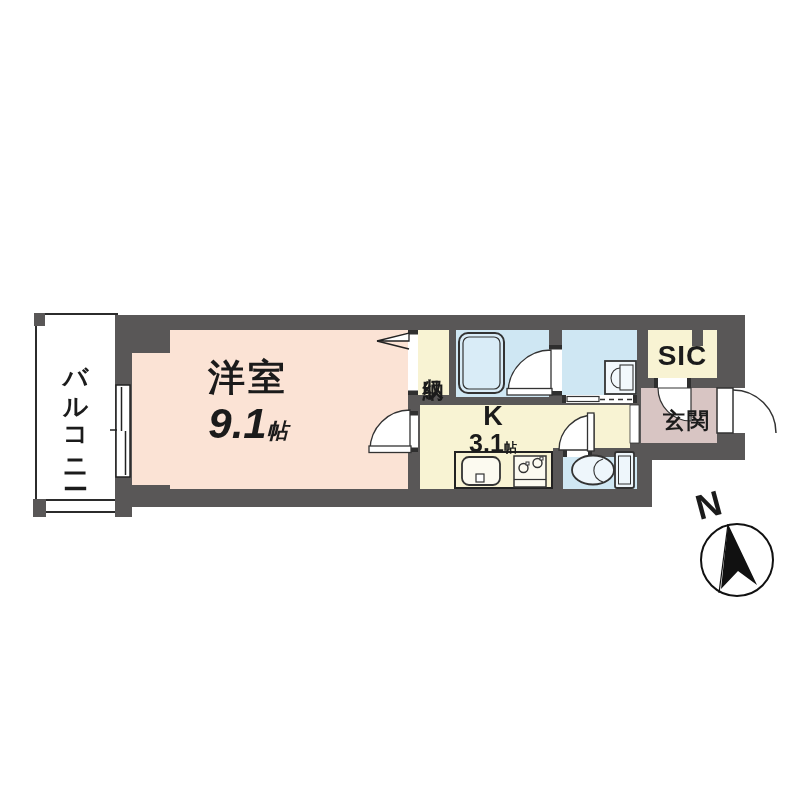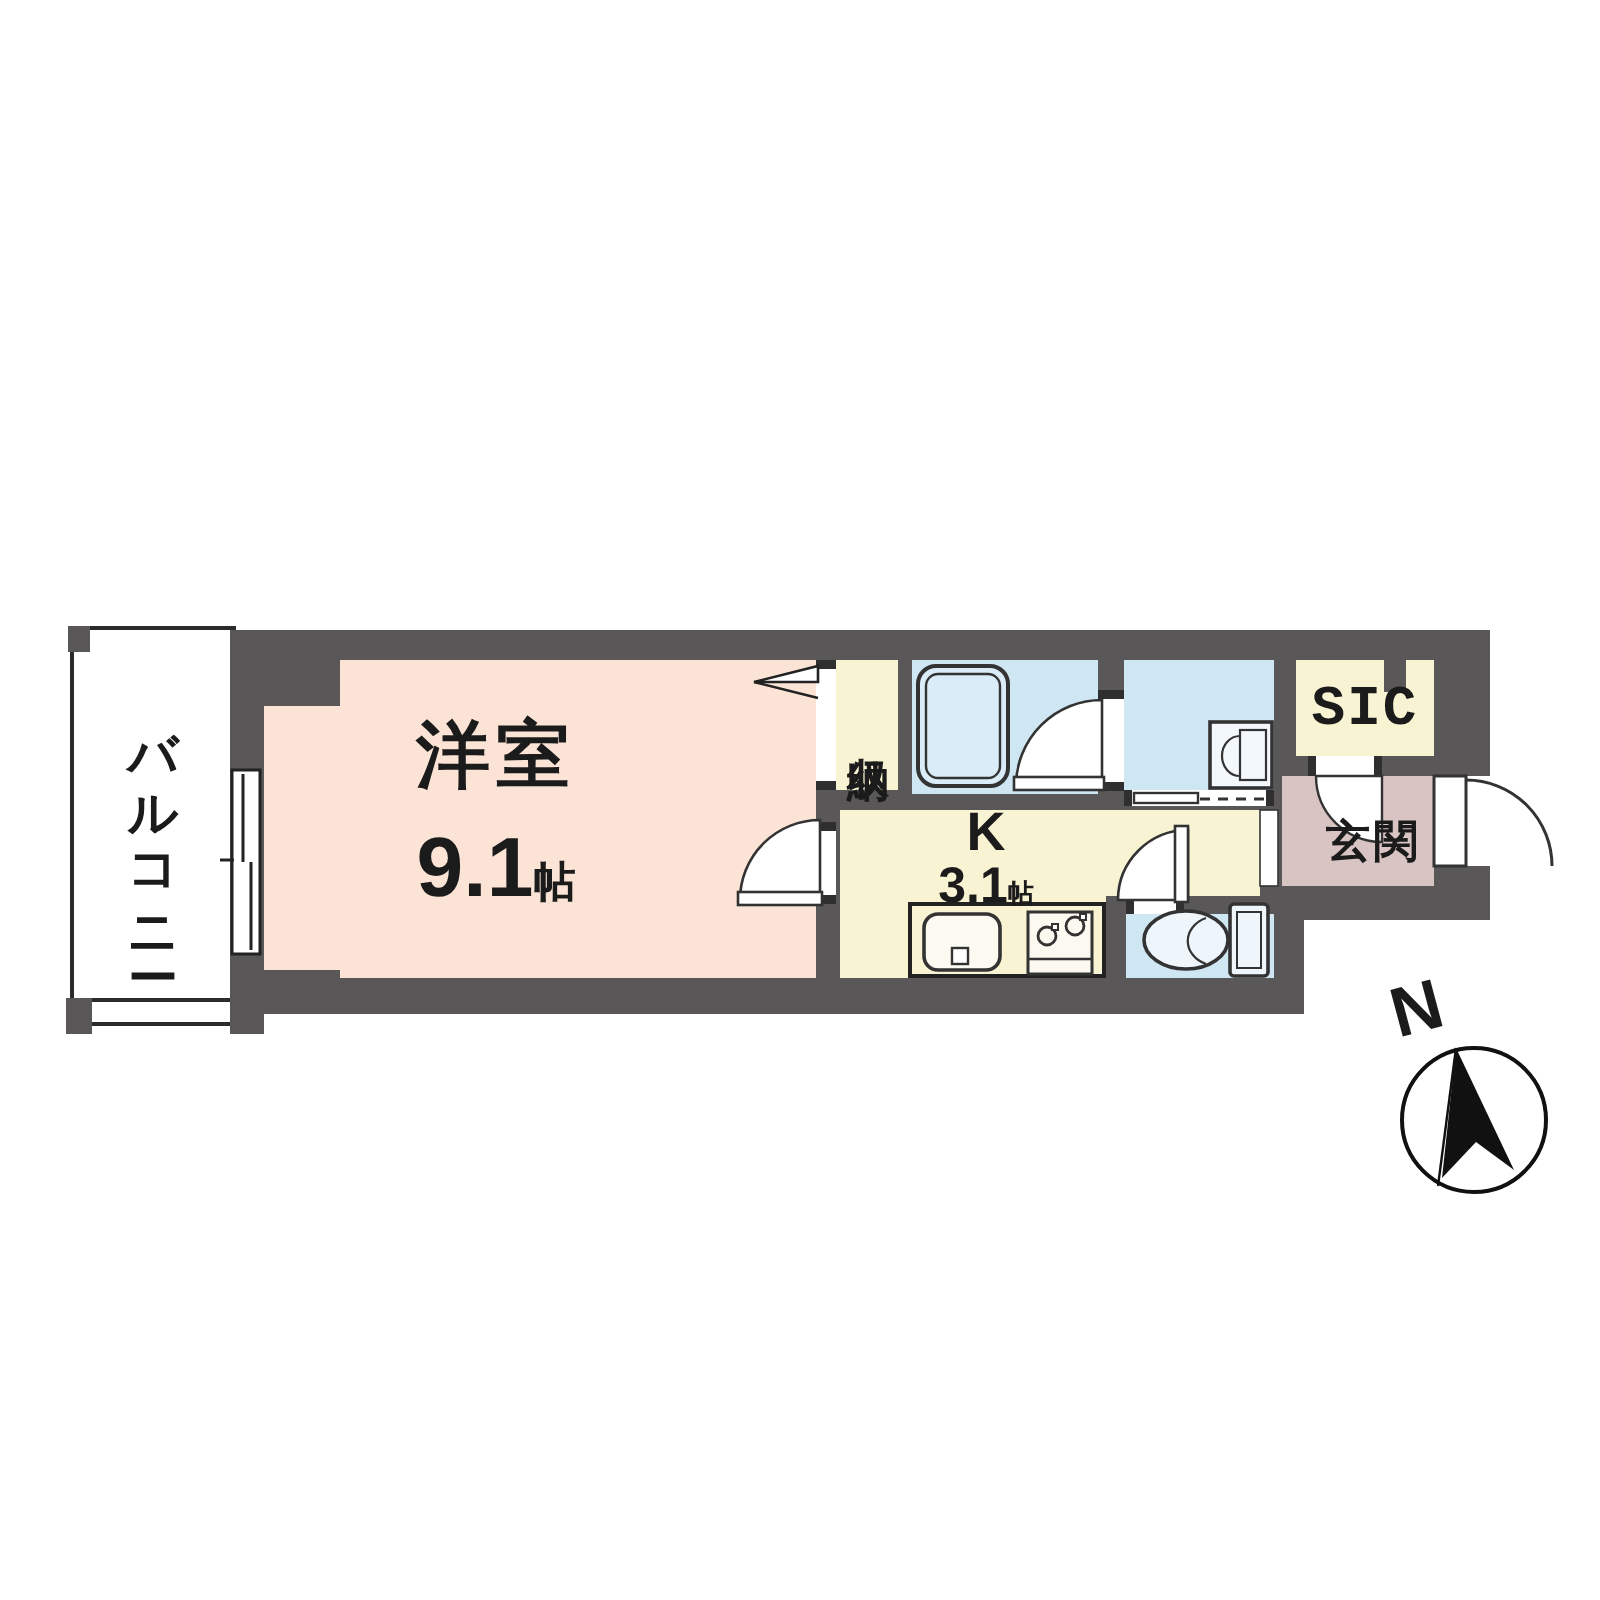--- a/index.html
+++ b/index.html
@@ -8,29 +8,29 @@
   .r{position:absolute;}
   .wall{background:#595757;}
   .lbl{position:absolute;font-weight:bold;color:#1b1b1b;text-align:center;line-height:1.05;}
   .vtext{writing-mode:vertical-rl;text-orientation:upright;}
   #balcony-box{position:absolute;left:35px;top:313px;width:83px;height:200px;background:#fff;
                border:2px solid #2b2b2b;box-sizing:border-box;display:flex;align-items:center;justify-content:center;}
   #balcony-box .divider{position:absolute;left:0;right:0;top:184px;border-top:2px solid #2b2b2b;}
   #balcony-label{font-size:25px;font-weight:bold;letter-spacing:3px;}
   #west-label{left:132px;top:359px;width:232px;}
   #west-label .name{font-size:37px;letter-spacing:3px;}
-  #west-label .size{font-size:42px;margin-top:14px;}
+  #west-label .size{font-size:42px;margin-top:4px;font-style:italic;}
   #west-label .unit{font-size:21px;}
   #k-label{left:420px;top:402px;width:146px;}
   #k-label .name{font-size:27px;}
   #k-label .size{font-size:25px;}
   #k-label .unit{font-size:13px;}
   #closet-label{left:416px;top:334px;width:34px;height:58px;font-size:21px;letter-spacing:1px;
                 display:flex;align-items:center;justify-content:center;}
-  #sic-label{left:648px;top:341px;width:69px;font-size:28px;letter-spacing:1px;font-family:Liberation Mono, monospace;}
+  #sic-label{left:648px;top:341px;width:69px;font-size:28px;letter-spacing:1px;}
   #genkan-label{left:641px;top:409px;width:92px;font-size:22px;letter-spacing:2px;}
   #north-label{left:696px;top:487px;font-size:35px;transform:rotate(-15deg);}
   svg{position:absolute;left:0;top:0;}
 </style>
 </head>
 <body>
 
 <div id="canvas">
 
   <div id="balcony-box">

